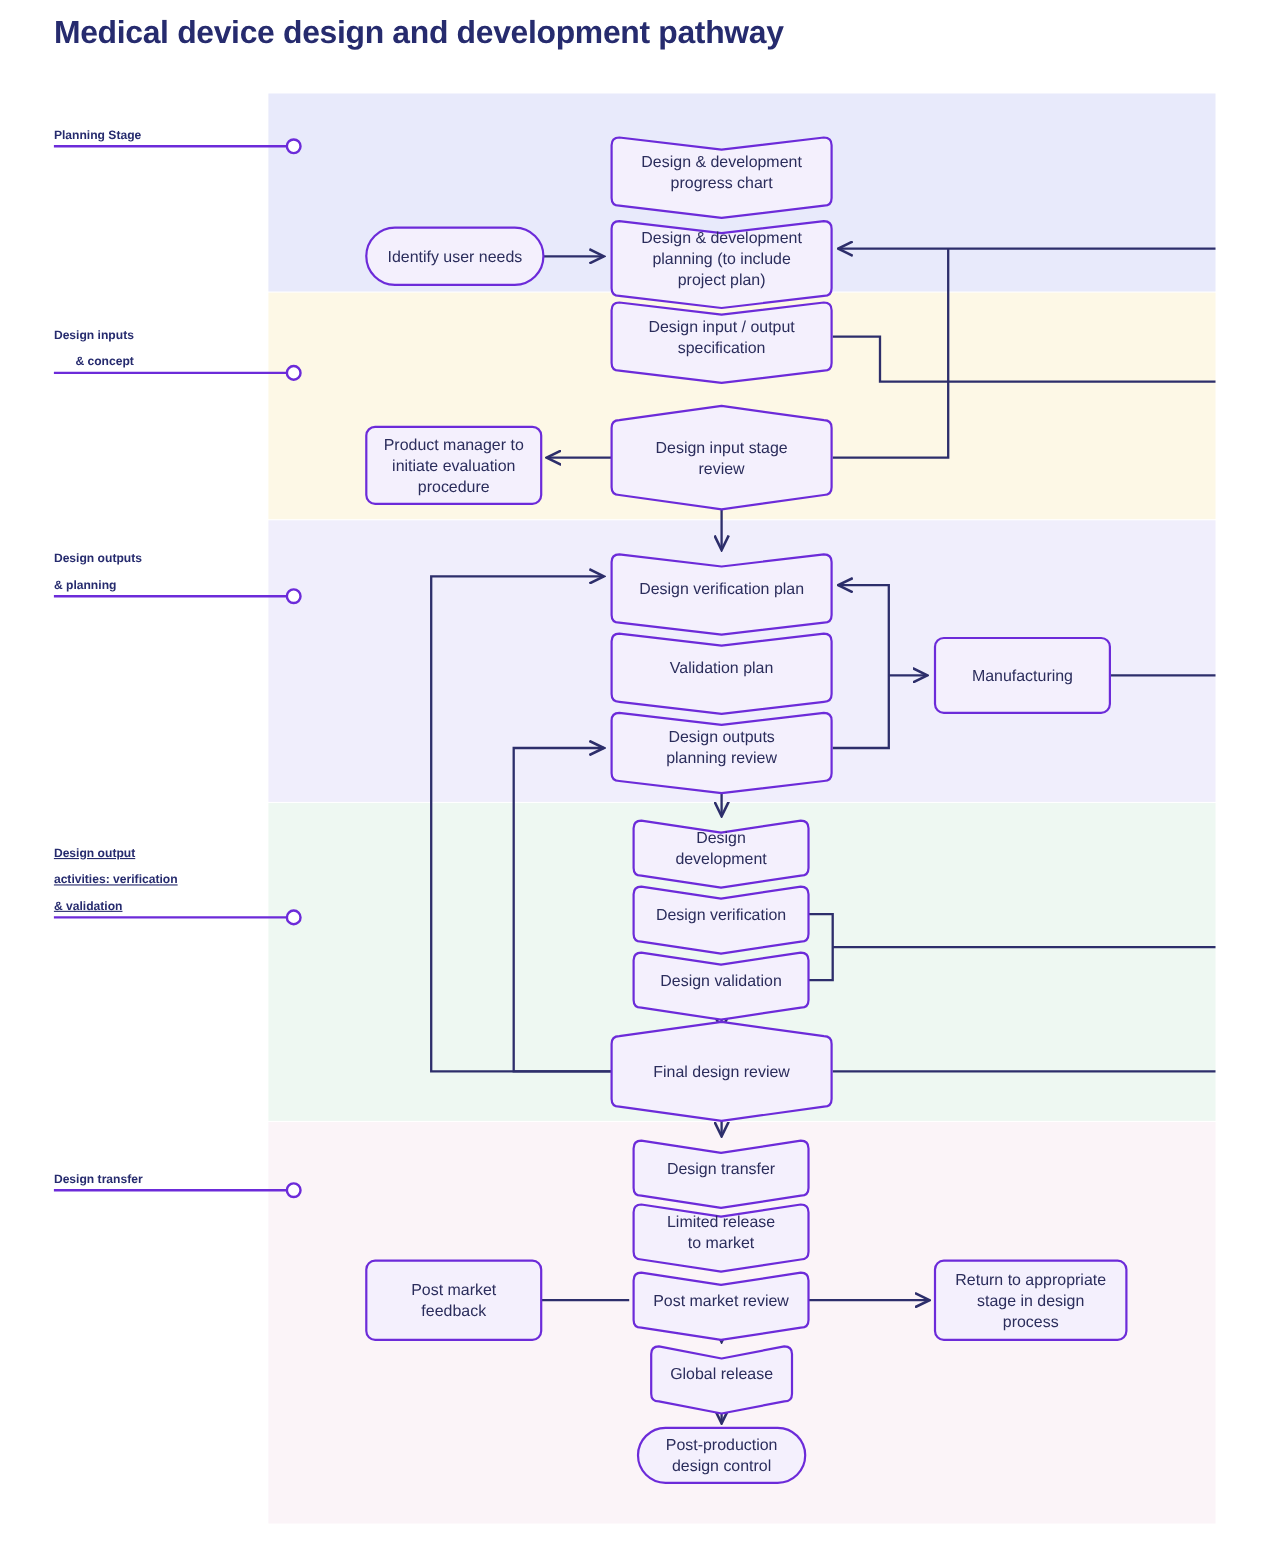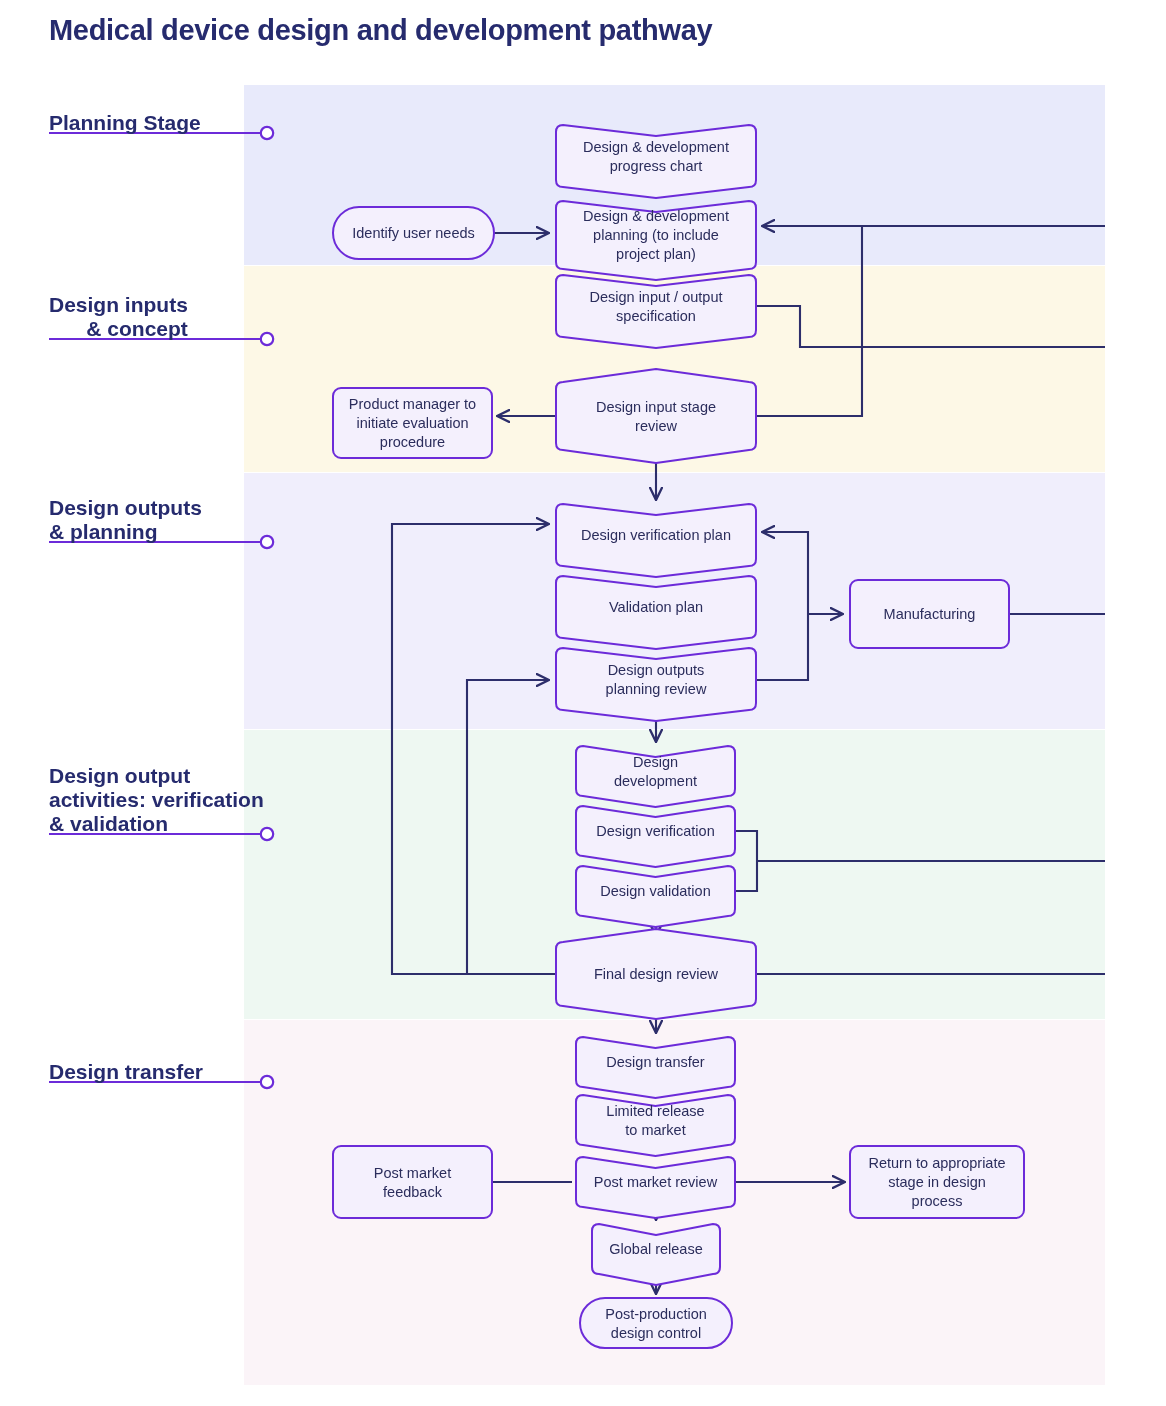--- a/index.html
+++ b/index.html
@@ -10,21 +10,21 @@
     overflow:hidden;
   }
   #root{position:relative;width:1166px;height:1200px;}
   .page-title{
     position:absolute;left:49px;top:14px;
     font-size:29px;font-weight:bold;color:#262b6e;
     letter-spacing:-0.3px;
   }
   .stage-label{
     position:absolute;
-    font-size:21px;font-weight:bold;color:#262b6e;
+    font-size:11px;font-weight:bold;color:#262b6e;
     line-height:24px;white-space:pre-line;
   }
   svg{position:absolute;left:0;top:0;}
   .nodetext{
     font-family:"Liberation Sans", sans-serif;
     font-size:14.5px;fill:#2b2d5c;
     text-anchor:middle;
   }
 </style>
 </head>
@@ -275,18 +275,18 @@
         <circle cx="267" cy="1082" r="6.2" fill="#ffffff" stroke="#6c2bd9" stroke-width="2.2"></circle>
       </g>
   </svg>
 
   <div id="stage-labels">
       <div class="stage-label" style="left: 49px; top: 111px;">Planning Stage</div>
       <div class="stage-label" style="left: 49px; top: 293px; text-align: right;">Design inputs
 &amp; concept</div>
       <div class="stage-label" style="left: 49px; top: 496px;">Design outputs
 &amp; planning</div>
-      <div class="stage-label" style="left: 49px; top: 764px;">Design output
+      <div class="stage-label" style="left: 49px; top: 764px; text-decoration: underline;">Design output
 activities: verification
 &amp; validation</div>
       <div class="stage-label" style="left: 49px; top: 1060px;">Design transfer</div>
     </div>
 </div>
 
 </body></html>

